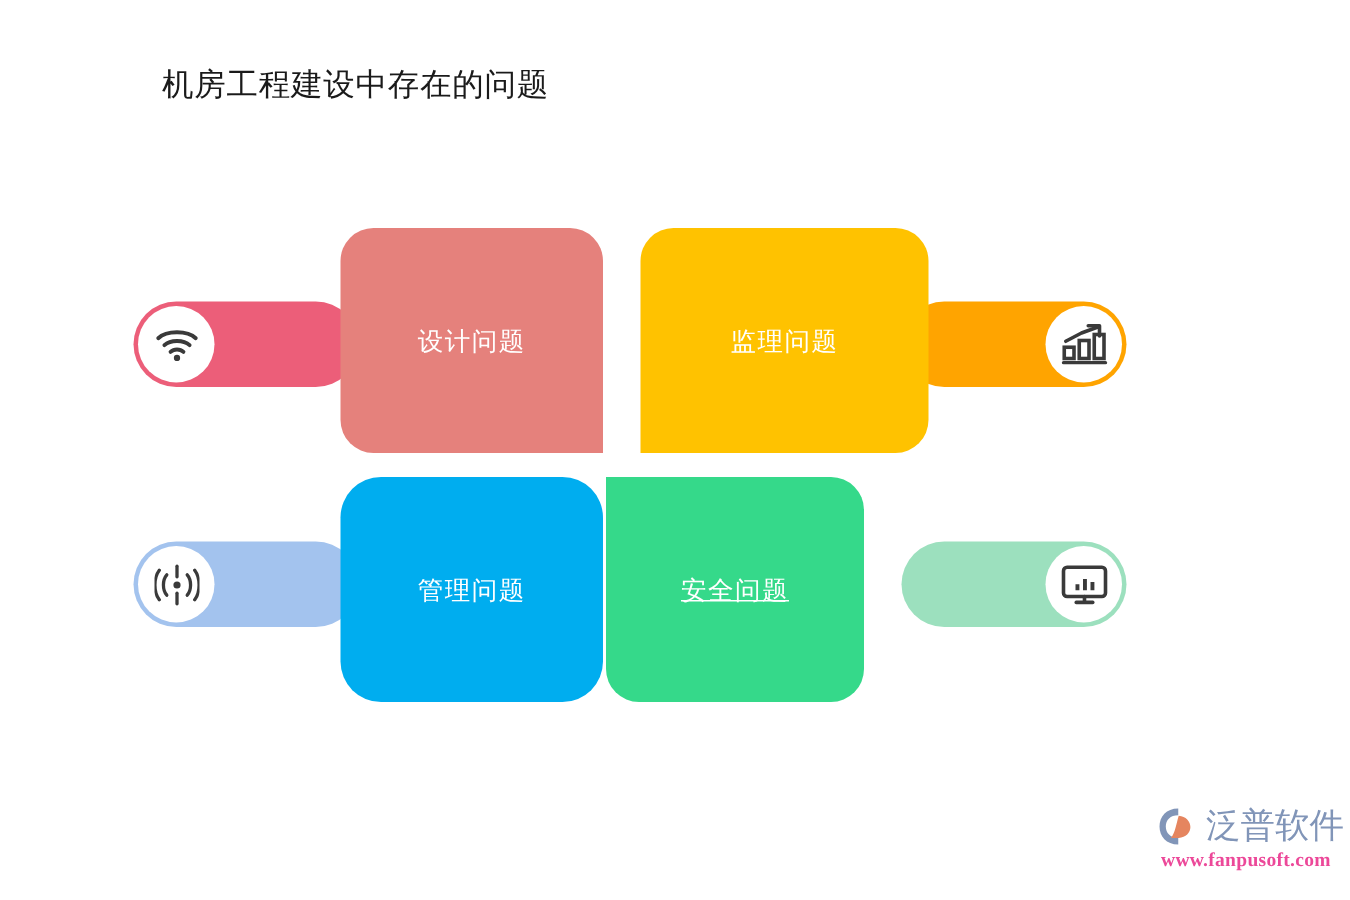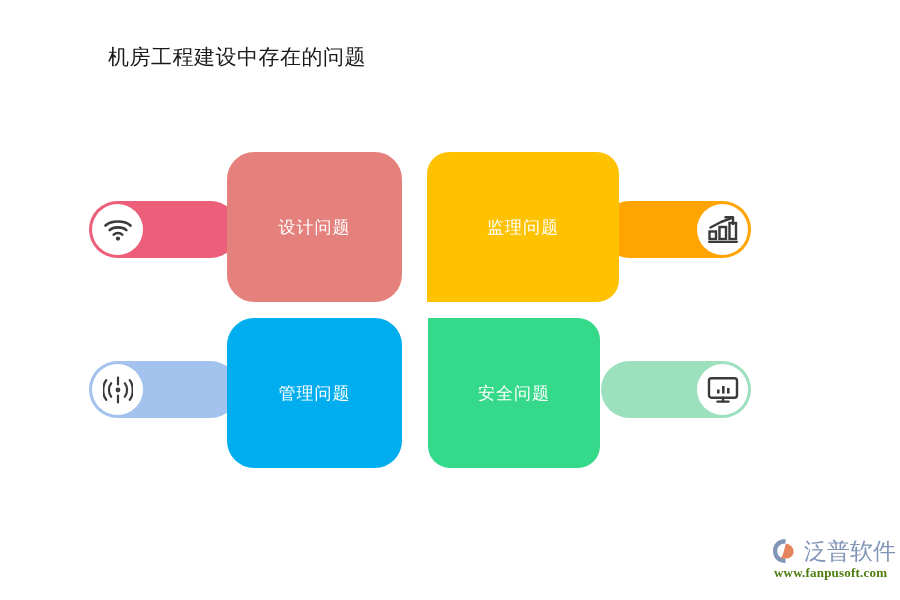--- a/index.html
+++ b/index.html
@@ -85,22 +85,23 @@
   }
   .card-tr {
     left: 427px; top: 152px; width: 192px; height: 150px;
     border-radius: 22px 22px 22px 0;
   }
   .card-bl {
     left: 227px; top: 318px; width: 175px; height: 150px;
     border-radius: 22px 0 22px 22px;
   }
   .card-br {
-    left: 428px; top: 318px; width: 172px; height: 150px;
+    left: 404px; top: 318px; width: 172px; height: 150px;
     border-radius: 0 22px 22px 22px;
+    text-decoration: underline;
   }
 
   
   .logo {
     position: absolute;
     left: 772px;
     top: 538px;
     display: flex;
     flex-direction: column;
     align-items: flex-start;
@@ -187,21 +188,21 @@
           <rect x="10" y="13.5" width="2.6" height="4"></rect>
           <rect x="15" y="10" width="2.6" height="7.5"></rect>
           <rect x="20" y="12" width="2.6" height="5.5"></rect>
         </g>
         <path d="M16 21.7 L16 25.2" stroke="#3A3A3A" stroke-width="2.4" stroke-linecap="round"></path>
         <path d="M10.5 25.6 L21.5 25.6" stroke="#3A3A3A" stroke-width="2.4" stroke-linecap="round"></path>
       </svg>
     </div>
   </div>
 
-  <div class="card card-tl" id="card-design" style="background: rgb(229, 129, 124); border-radius: 27px;">
+  <div class="card card-tl" id="card-design" style="background: rgb(229, 129, 124);">
     <span>设计问题</span>
   </div>
 
   <div class="card card-tr" id="card-supervision" style="background: rgb(255, 194, 0);">
     <span>监理问题</span>
   </div>
 
   <div class="card card-bl" id="card-management" style="background: rgb(0, 173, 239); border-radius: 27px;">
     <span>管理问题</span>
   </div>
@@ -211,16 +212,16 @@
   </div>
 
   <div class="logo">
     <div class="logo-row">
       <svg class="logo-mark" viewBox="0 0 28 26">
         <path d="M13.5 1 C5.5 1, 1 6.5, 1 13 C1 19.5, 5.5 25, 13.5 25 L13.5 20.5 C8.2 20.5, 5.2 17.3, 5.2 13 C5.2 8.7, 8.2 5.5, 13.5 5.5 Z" fill="#8195B8"></path>
         <path d="M13.8 5.8 C18.6 6.2, 21.6 9.6, 21.6 13.4 C21.6 17.2, 18.6 20.4, 13.8 20.6 L8.6 20.6 C11.4 17.4, 12.2 11.2, 13.8 5.8 Z" fill="#E5855F"></path>
       </svg>
       <span class="logo-name" style="color: rgb(129, 149, 184);">泛普软件</span>
     </div>
-    <span class="logo-url" style="color: #4d7c0f;">www.fanpusoft.com</span>
+    <span class="logo-url" style="color: #ec4899;">www.fanpusoft.com</span>
   </div>
 
 </div>
 
 </body></html>

